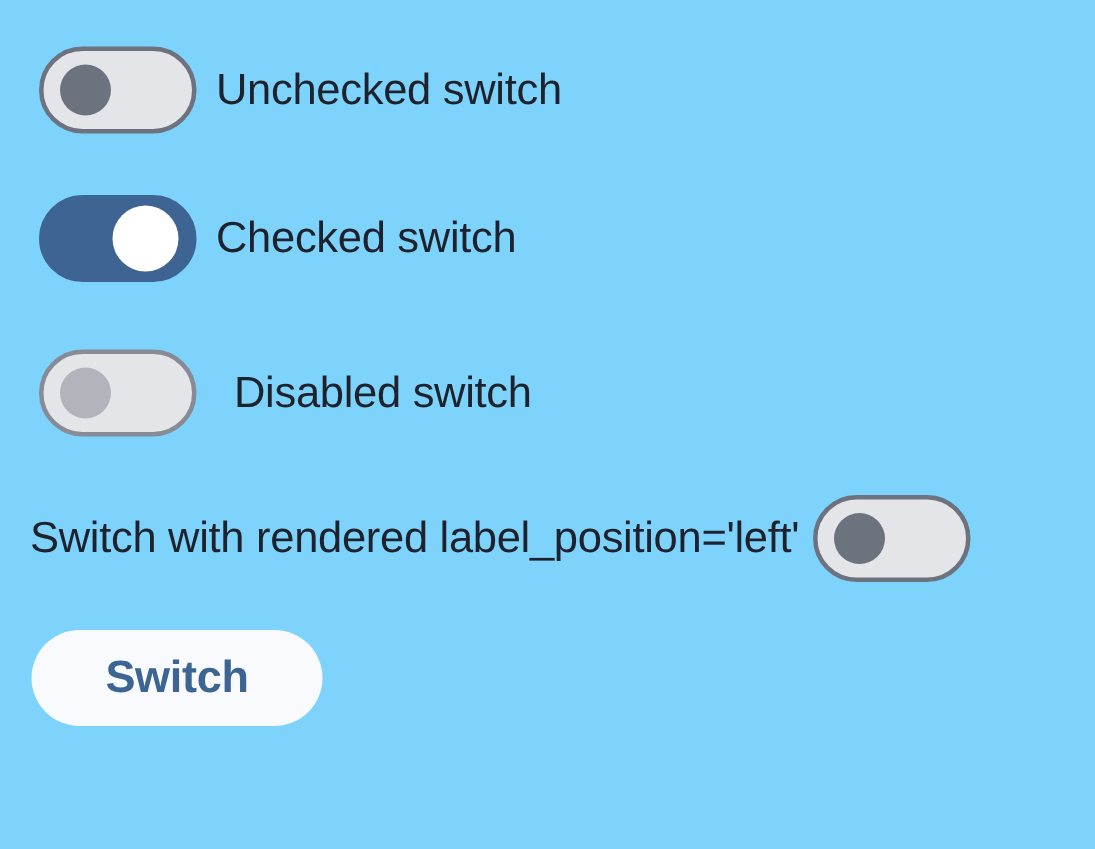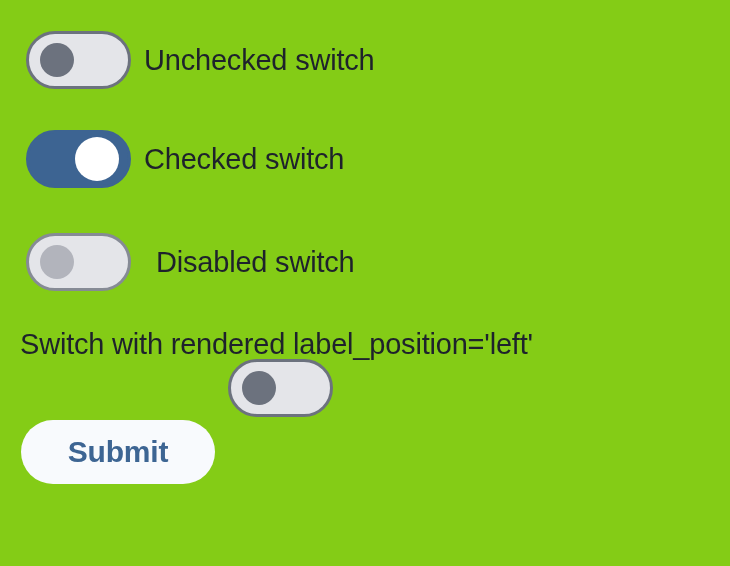--- a/index.html
+++ b/index.html
@@ -5,34 +5,34 @@
   html, body {
     margin: 0;
     padding: 0;
     background: #ffffff;
     font-family: "Liberation Sans", "DejaVu Sans", sans-serif;
   }
   .page {
     position: relative;
     width: 730px;
     height: 566px;
-    background: #84cc16;
+    background: #7dd3fc;
     overflow: hidden;
   }
   .row {
     position: absolute;
     display: flex;
     align-items: center;
     height: 58px;
     white-space: nowrap;
   }
   .row-1 { left: 26px; top: 31px; }
   .row-2 { left: 26px; top: 130px; }
   .row-3 { left: 26px; top: 233px; gap: 12px; }
-  .row-4 { left: 20px; top: 330px; flex-direction: column; }
+  .row-4 { left: 20px; top: 330px; }
 
   .switch {
     position: relative;
     width: 105px;
     height: 58px;
     border-radius: 29px;
     box-sizing: border-box;
     flex: 0 0 auto;
     cursor: pointer;
   }
@@ -131,15 +131,15 @@
     <label class="switch-label">Disabled switch</label>
   </div>
 
   <div class="row row-4">
     <label class="switch-label">Switch with rendered label_position='left'</label>
     <div class="switch off">
       <div class="knob"></div>
     </div>
   </div>
 
-  <button class="submit-btn">Submit</button>
+  <button class="submit-btn">Switch</button>
 
 </div>
 
 </body></html>

